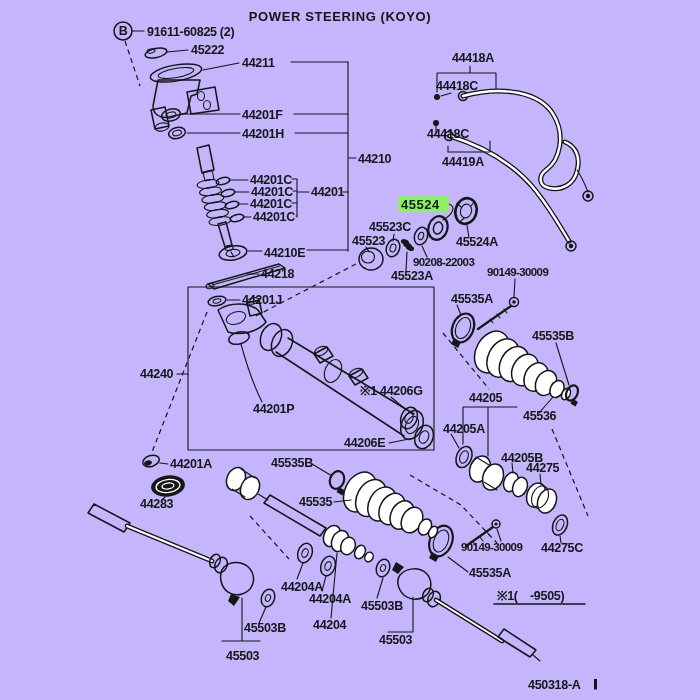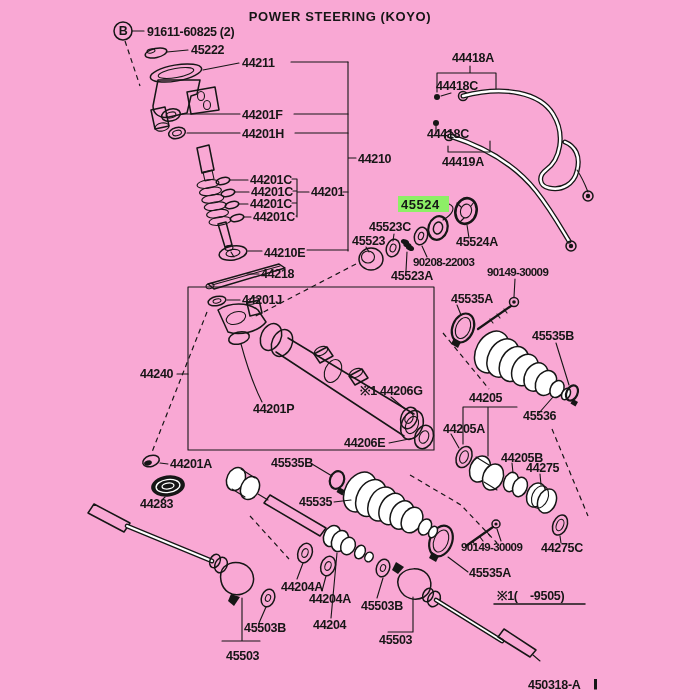--- a/index.html
+++ b/index.html
@@ -1,16 +1,16 @@
 <!DOCTYPE html>
 <html><head>
 <meta charset="utf-8">
 <style>
   html,body{margin:0;padding:0;background:#ffffff;}
-  .stage{position:relative;width:700px;height:700px;background:#f9a8d4;overflow:hidden;}
+  .stage{position:relative;width:700px;height:700px;background:#c4b5fd;overflow:hidden;}
   svg{font-family:"Liberation Sans",sans-serif;font-weight:bold;}
   text{fill:#161616;font-size:12.5px;letter-spacing:-0.3px;}
   text.sm{font-size:11.5px;letter-spacing:-0.6px;}
   text.ttl{font-size:13px;letter-spacing:0.6px;}
   text.hl{font-size:13px;letter-spacing:0.5px;}
   .s{stroke:#161616;fill:none;stroke-width:1.5;stroke-linecap:round;stroke-linejoin:round;}
   .s1{stroke-width:1.1;}
   .s2{stroke-width:2.2;}
   .s3{stroke-width:2.6;}
   .f{fill:#161616;stroke:none;}

